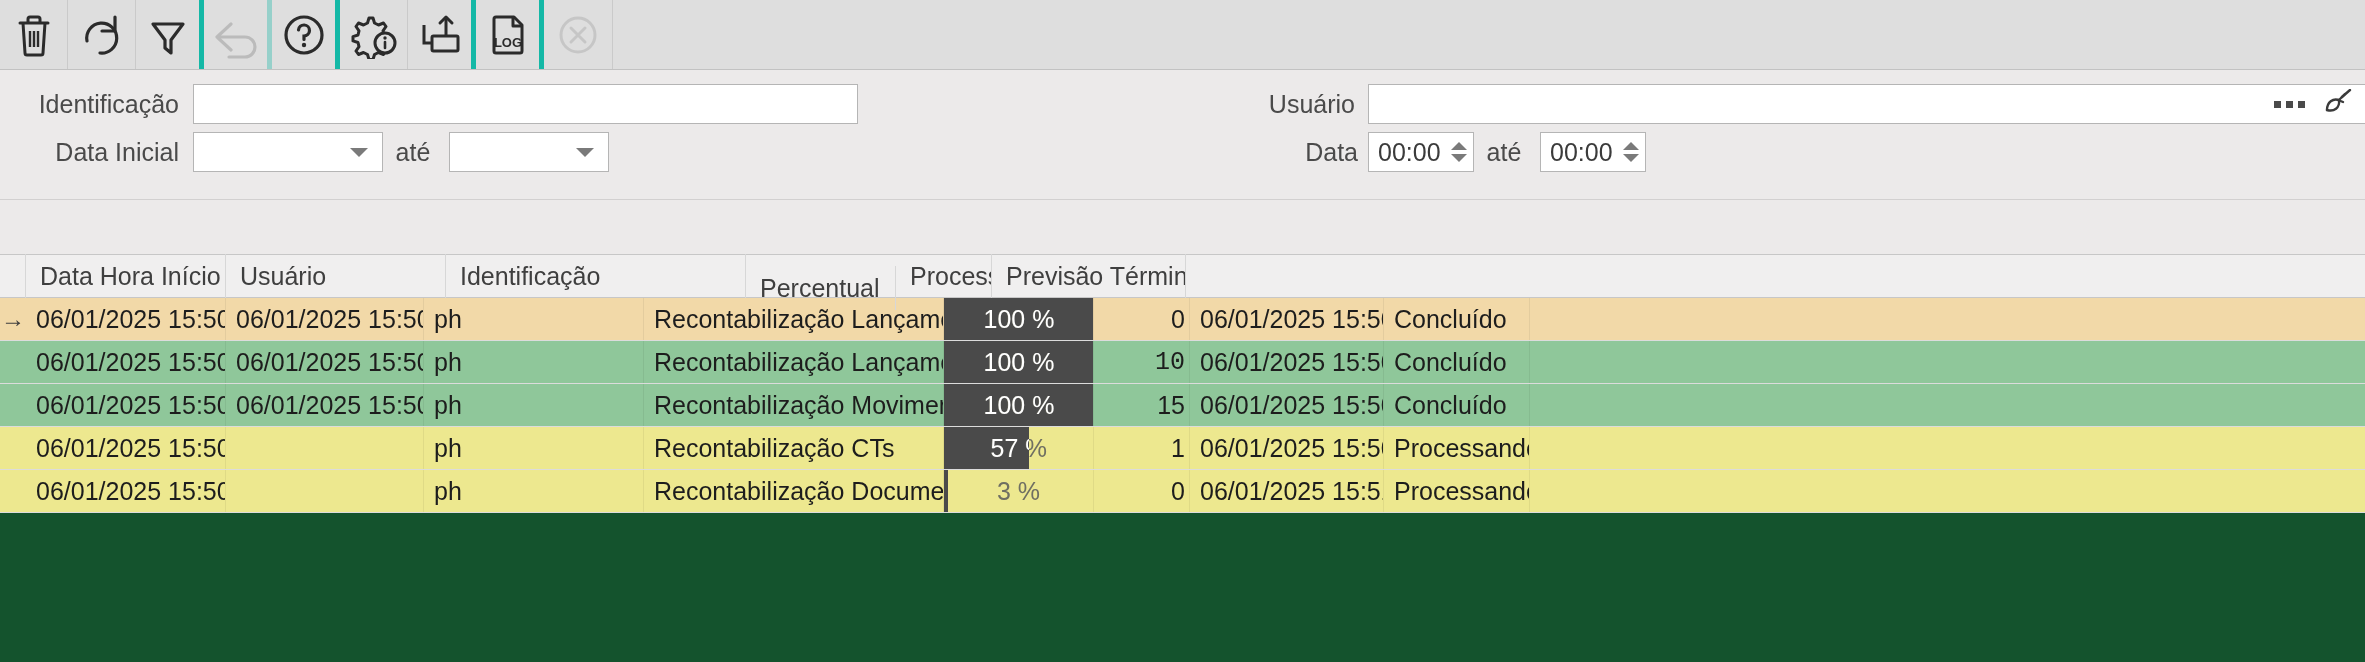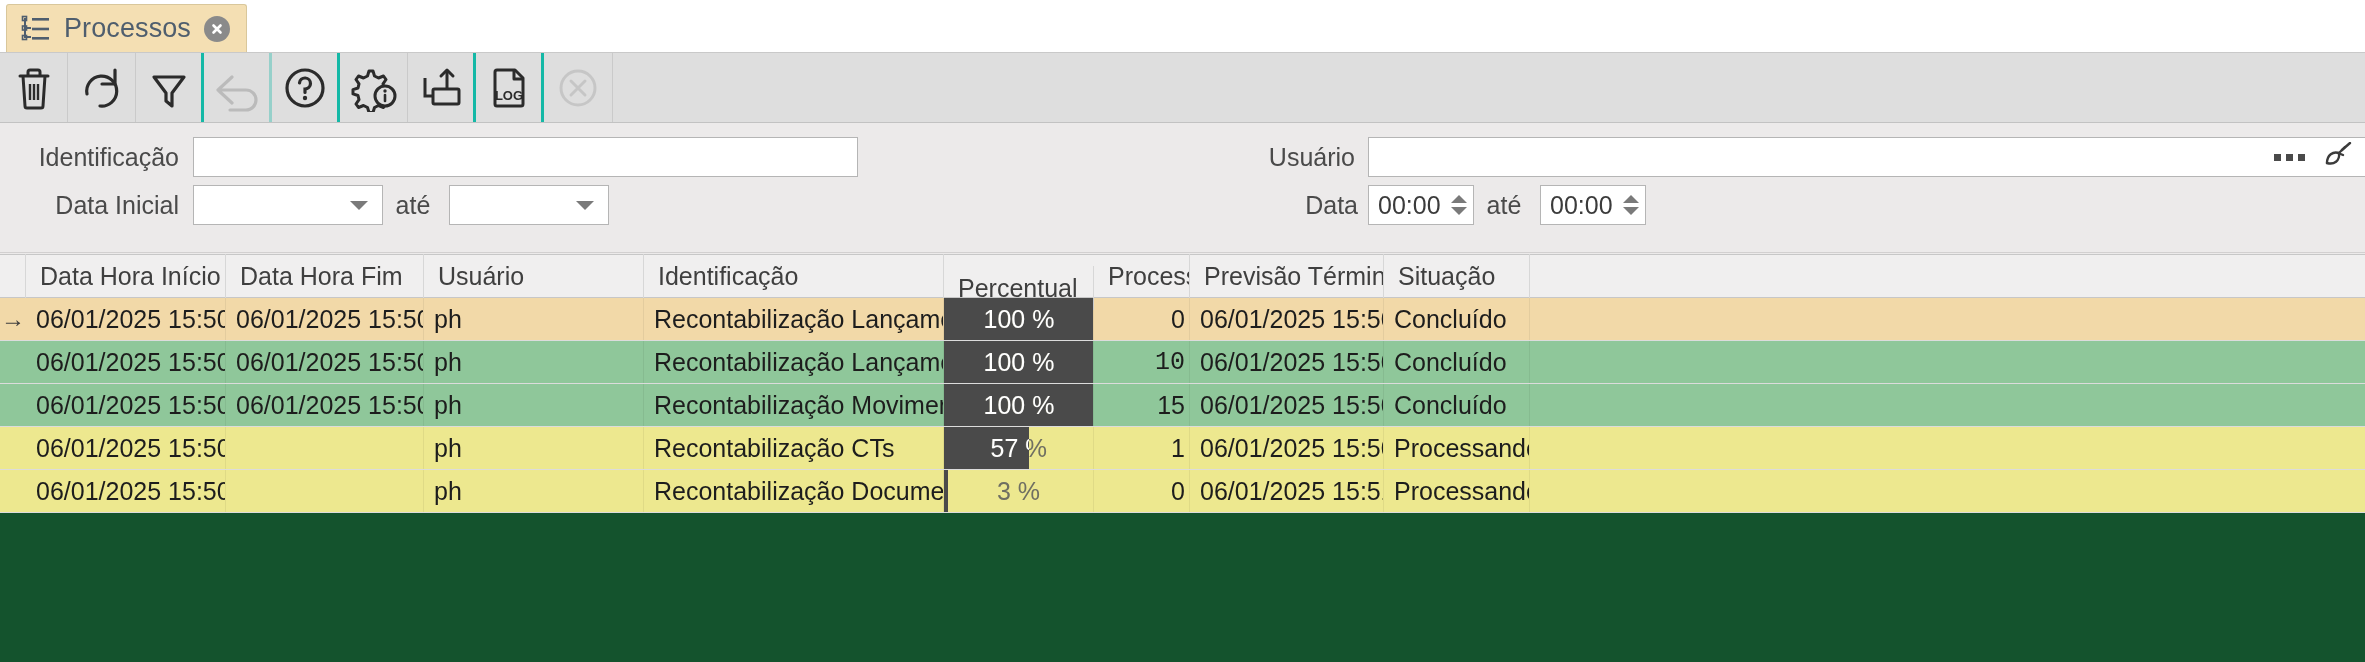--- a/index.html
+++ b/index.html
@@ -38,21 +38,21 @@
     border-bottom: 1px solid #c2c2c2;
     display: flex; align-items: stretch;
   }
   .tbtn {
     width: 68px; display:flex; align-items:center; justify-content:center;
     border-right: 1px solid #cacaca;
     position: relative;
   }
   .tbtn.first { border-left: none; }
   .tbtn.nosep { border-right: none; }
-  .tbtn.gap { border-right: 3px solid #14b8a6; }
+  .tbtn.gap { border-right: 5px solid #14b8a6; }
   .tbtn svg { display:block; }
   .tbtn.disabled { opacity: .35; }
   .tb-spacer { flex: 1; border-left: 1px solid #cacaca; }
 
   
   .filter {
     height: 130px; background: #eceaea;
     border-bottom: 1px solid #d2d0d0;
     position: relative;
   }
@@ -116,42 +116,20 @@
   .ptxt-clip { position:absolute; left:0; top:0; bottom:0; overflow:hidden; }
   .ptxt-clip .inner { position:absolute; left:0; top:0; bottom:0; display:flex;
                       align-items:center; justify-content:center; font-size:25px; color:#ffffff; }
   .gbody { background: #eceaea; }
 </style>
 </head>
 <body>
 
 <div class="app">
 
-  <div class="tabbar">
-    <div class="tab">
-      <span class="tab-icon">
-        <svg width="30" height="28" viewBox="0 0 30 28">
-          <rect x="11" y="3" width="17" height="2.6" fill="#4f5e6e"></rect>
-          <rect x="11" y="12.7" width="17" height="2.6" fill="#4f5e6e"></rect>
-          <rect x="11" y="22" width="17" height="2.6" fill="#4f5e6e"></rect>
-          <path d="M4 3 V22 H10" stroke="#4f5e6e" stroke-width="2" fill="none"></path>
-          <path d="M4 13 H10" stroke="#4f5e6e" stroke-width="2" fill="none"></path>
-          <rect x="1.5" y="1.5" width="4" height="4" fill="none" stroke="#4f5e6e" stroke-width="1.6"></rect>
-          <rect x="1.5" y="11" width="4" height="4" fill="none" stroke="#4f5e6e" stroke-width="1.6"></rect>
-          <rect x="1.5" y="20.5" width="4" height="4" fill="none" stroke="#4f5e6e" stroke-width="1.6"></rect>
-        </svg>
-      </span>
-      <span class="tab-label">Processos</span>
-      <span class="tab-close">
-        <svg width="16" height="16" viewBox="0 0 16 16">
-          <path d="M4.5 4.5 L11.5 11.5 M11.5 4.5 L4.5 11.5" stroke="#ffffff" stroke-width="2.6" stroke-linecap="round"></path>
-        </svg>
-      </span>
-    </div>
-  </div>
 
   <div class="toolbar">
 
     <div class="tbtn first">
       <span>
         <svg width="44" height="48" viewBox="0 0 44 48">
           <path d="M8 12 H36" stroke="#2b2b2b" stroke-width="3" stroke-linecap="round"></path>
           <path d="M16 12 V8 a2 2 0 0 1 2-2 h8 a2 2 0 0 1 2 2 v4" stroke="#2b2b2b" stroke-width="3" fill="none"></path>
           <path d="M11 12 L13 42 a2 2 0 0 0 2 2 h14 a2 2 0 0 0 2-2 L33 12" stroke="#2b2b2b" stroke-width="3" fill="none"></path>
           <path d="M18 20 V36 M22 20 V36 M26 20 V36" stroke="#2b2b2b" stroke-width="2.4"></path>
@@ -292,27 +270,25 @@
           <span class="dn"></span>
         </span>
       </span>
     </div>
   </div>
 
   <div class="grid">
     <div class="ghead" id="grid-head">
         <div class="gh" style="width: 26px; padding-left: 0px;"></div>
         <div class="gh" style="width: 200px;">Data Hora Início</div>
-        <div class="gh" style="width: 198px;">Data Hora Fim</div>
         <div class="gh" style="width: 220px;">Usuário</div>
         <div class="gh" style="width: 300px;">Identificação</div>
         <div class="gh" style="width: 150px; margin-top: 24px;">Percentual</div>
         <div class="gh" style="width: 96px;">Processa</div>
         <div class="gh" style="width: 194px;">Previsão Término</div>
-        <div class="gh" style="width: 146px;">Situação</div>
       </div>
     <div class="gbody" id="grid-body">
         <div class="grow" style="background: rgb(242, 217, 168);">
           <div class="indicator" style="background: rgb(242, 217, 168);">→</div>
           <div class="gc" style="width: 200px;">06/01/2025 15:50:22</div>
           <div class="gc" style="width: 198px;">06/01/2025 15:50:22</div>
           <div class="gc" style="width: 220px;">ph</div>
           <div class="gc" style="width: 300px;">Recontabilização Lançamentos Tesouraria</div>
           <div class="gc pct" style="width: 150px;">
             <div class="pbar">

